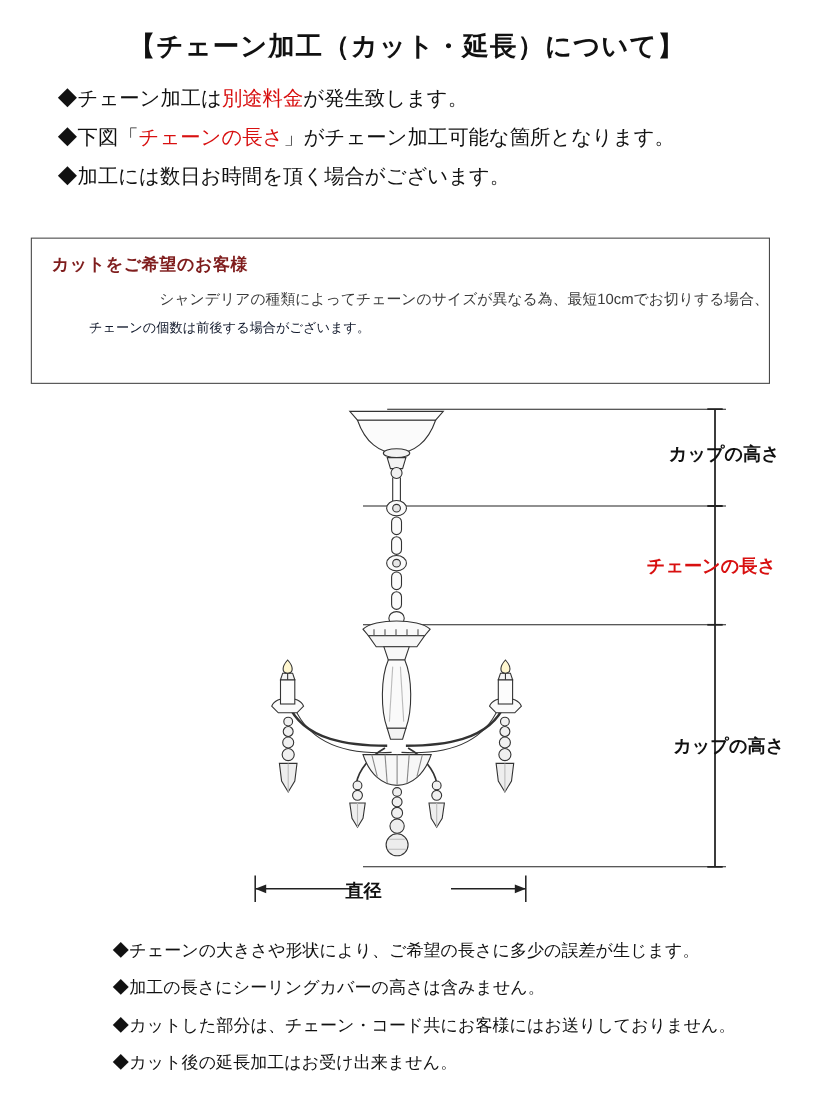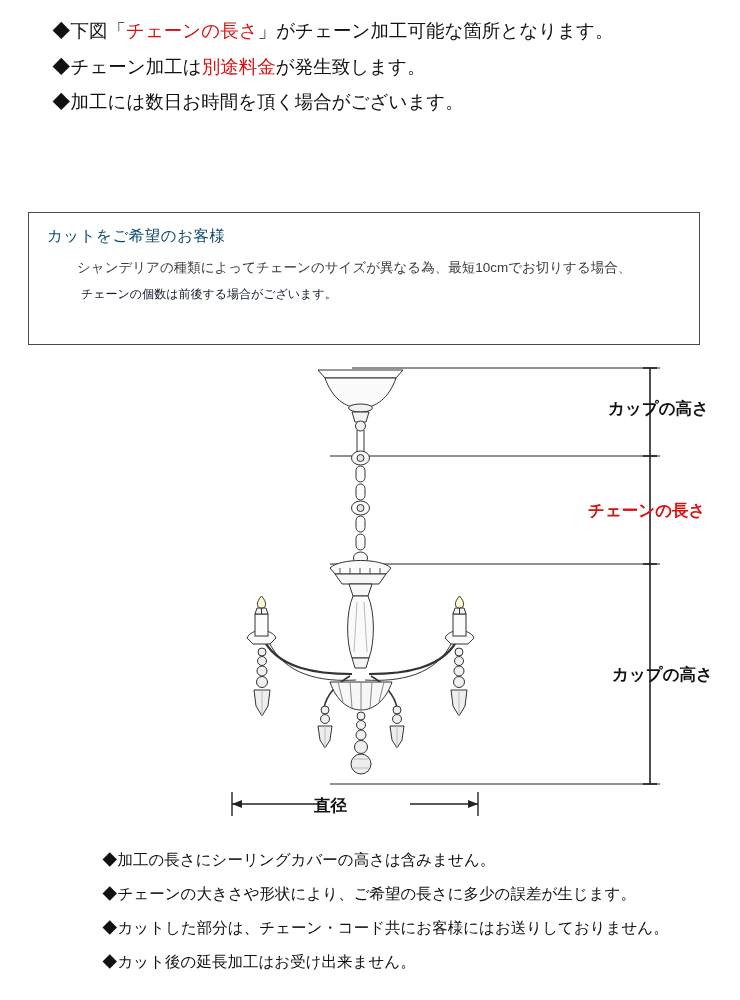--- a/index.html
+++ b/index.html
@@ -50,40 +50,41 @@
   .notice-box {
     position: absolute;
     left: 28px;
     top: 190px;
     width: 672px;
     height: 133px;
     border: 1px solid #4a4a4a;
     box-sizing: border-box;
   }
   .notice-title {
-    color: #0c4a6e;
-    font-weight: normal;
+    color: #7f1d1d;
+    font-weight: bold;
     font-size: 15.5px;
     margin: 13px 0 0 18px;
     letter-spacing: 0.5px;
   }
   .notice-main {
     font-size: 15.5px;
     margin: 11px 0 0 14px;
     white-space: nowrap;
     color: #111;
   }
   .underline {
     text-decoration: underline;
   }
   .notice-sub1 {
     font-size: 13.5px;
     margin: 12px 0 0 48px;
     white-space: nowrap;
     color: #3a3a3a;
+    text-align: right;
   }
   .notice-sub2 {
     font-size: 12px;
     margin: 9px 0 0 52px;
     white-space: nowrap;
     color: #0f172a;
   }
 
   
   .diagram {
@@ -127,27 +128,28 @@
     margin-bottom: 13px;
     white-space: nowrap;
     color: #111;
   }
 </style>
 </head>
 <body>
 
 <div class="page">
 
+  <div class="title">【チェーン加工（カット・延長）について】</div>
 
   <div class="bullets">
     <div class="bullet-line">
-      <span>◆下図「</span><span class="red">チェーンの長さ</span><span>」がチェーン加工可能な箇所となります。</span>
+      <span>◆チェーン加工は</span><span class="red">別途料金</span><span>が発生致します。</span>
     </div>
     <div class="bullet-line">
-      <span>◆チェーン加工は</span><span class="red">別途料金</span><span>が発生致します。</span>
+      <span>◆下図「</span><span class="red">チェーンの長さ</span><span>」がチェーン加工可能な箇所となります。</span>
     </div>
     <div class="bullet-line">
       <span>◆加工には数日お時間を頂く場合がございます。</span><span class="red"></span><span></span>
     </div>
   </div>
 
   <div class="notice-box">
     <div class="notice-title">カットをご希望のお客様</div>
     <div class="notice-sub1">シャンデリアの種類によってチェーンのサイズが異なる為、最短10cmでお切りする場合、</div>
     <div class="notice-sub2">チェーンの個数は前後する場合がございます。</div>
@@ -278,19 +280,19 @@
       </g>
     </svg>
 
     <div class="dim-label" style="left:608px; top:46px;">カップの高さ</div>
     <div class="dim-label red" style="left:588px; top:148px;">チェーンの長さ</div>
     <div class="dim-label" style="left:612px; top:312px;">カップの高さ</div>
     <div class="dim-label" style="left:314px; top:443px;text-align:right;">直径</div>
   </div>
 
   <div class="notes">
+    <div class="note-line">◆チェーンの大きさや形状により、ご希望の長さに多少の誤差が生じます。</div>
     <div class="note-line">◆加工の長さにシーリングカバーの高さは含みません。</div>
-    <div class="note-line">◆チェーンの大きさや形状により、ご希望の長さに多少の誤差が生じます。</div>
     <div class="note-line">◆カットした部分は、チェーン・コード共にお客様にはお送りしておりません。</div>
     <div class="note-line">◆カット後の延長加工はお受け出来ません。</div>
   </div>
 
 </div>
 
 </body></html>

